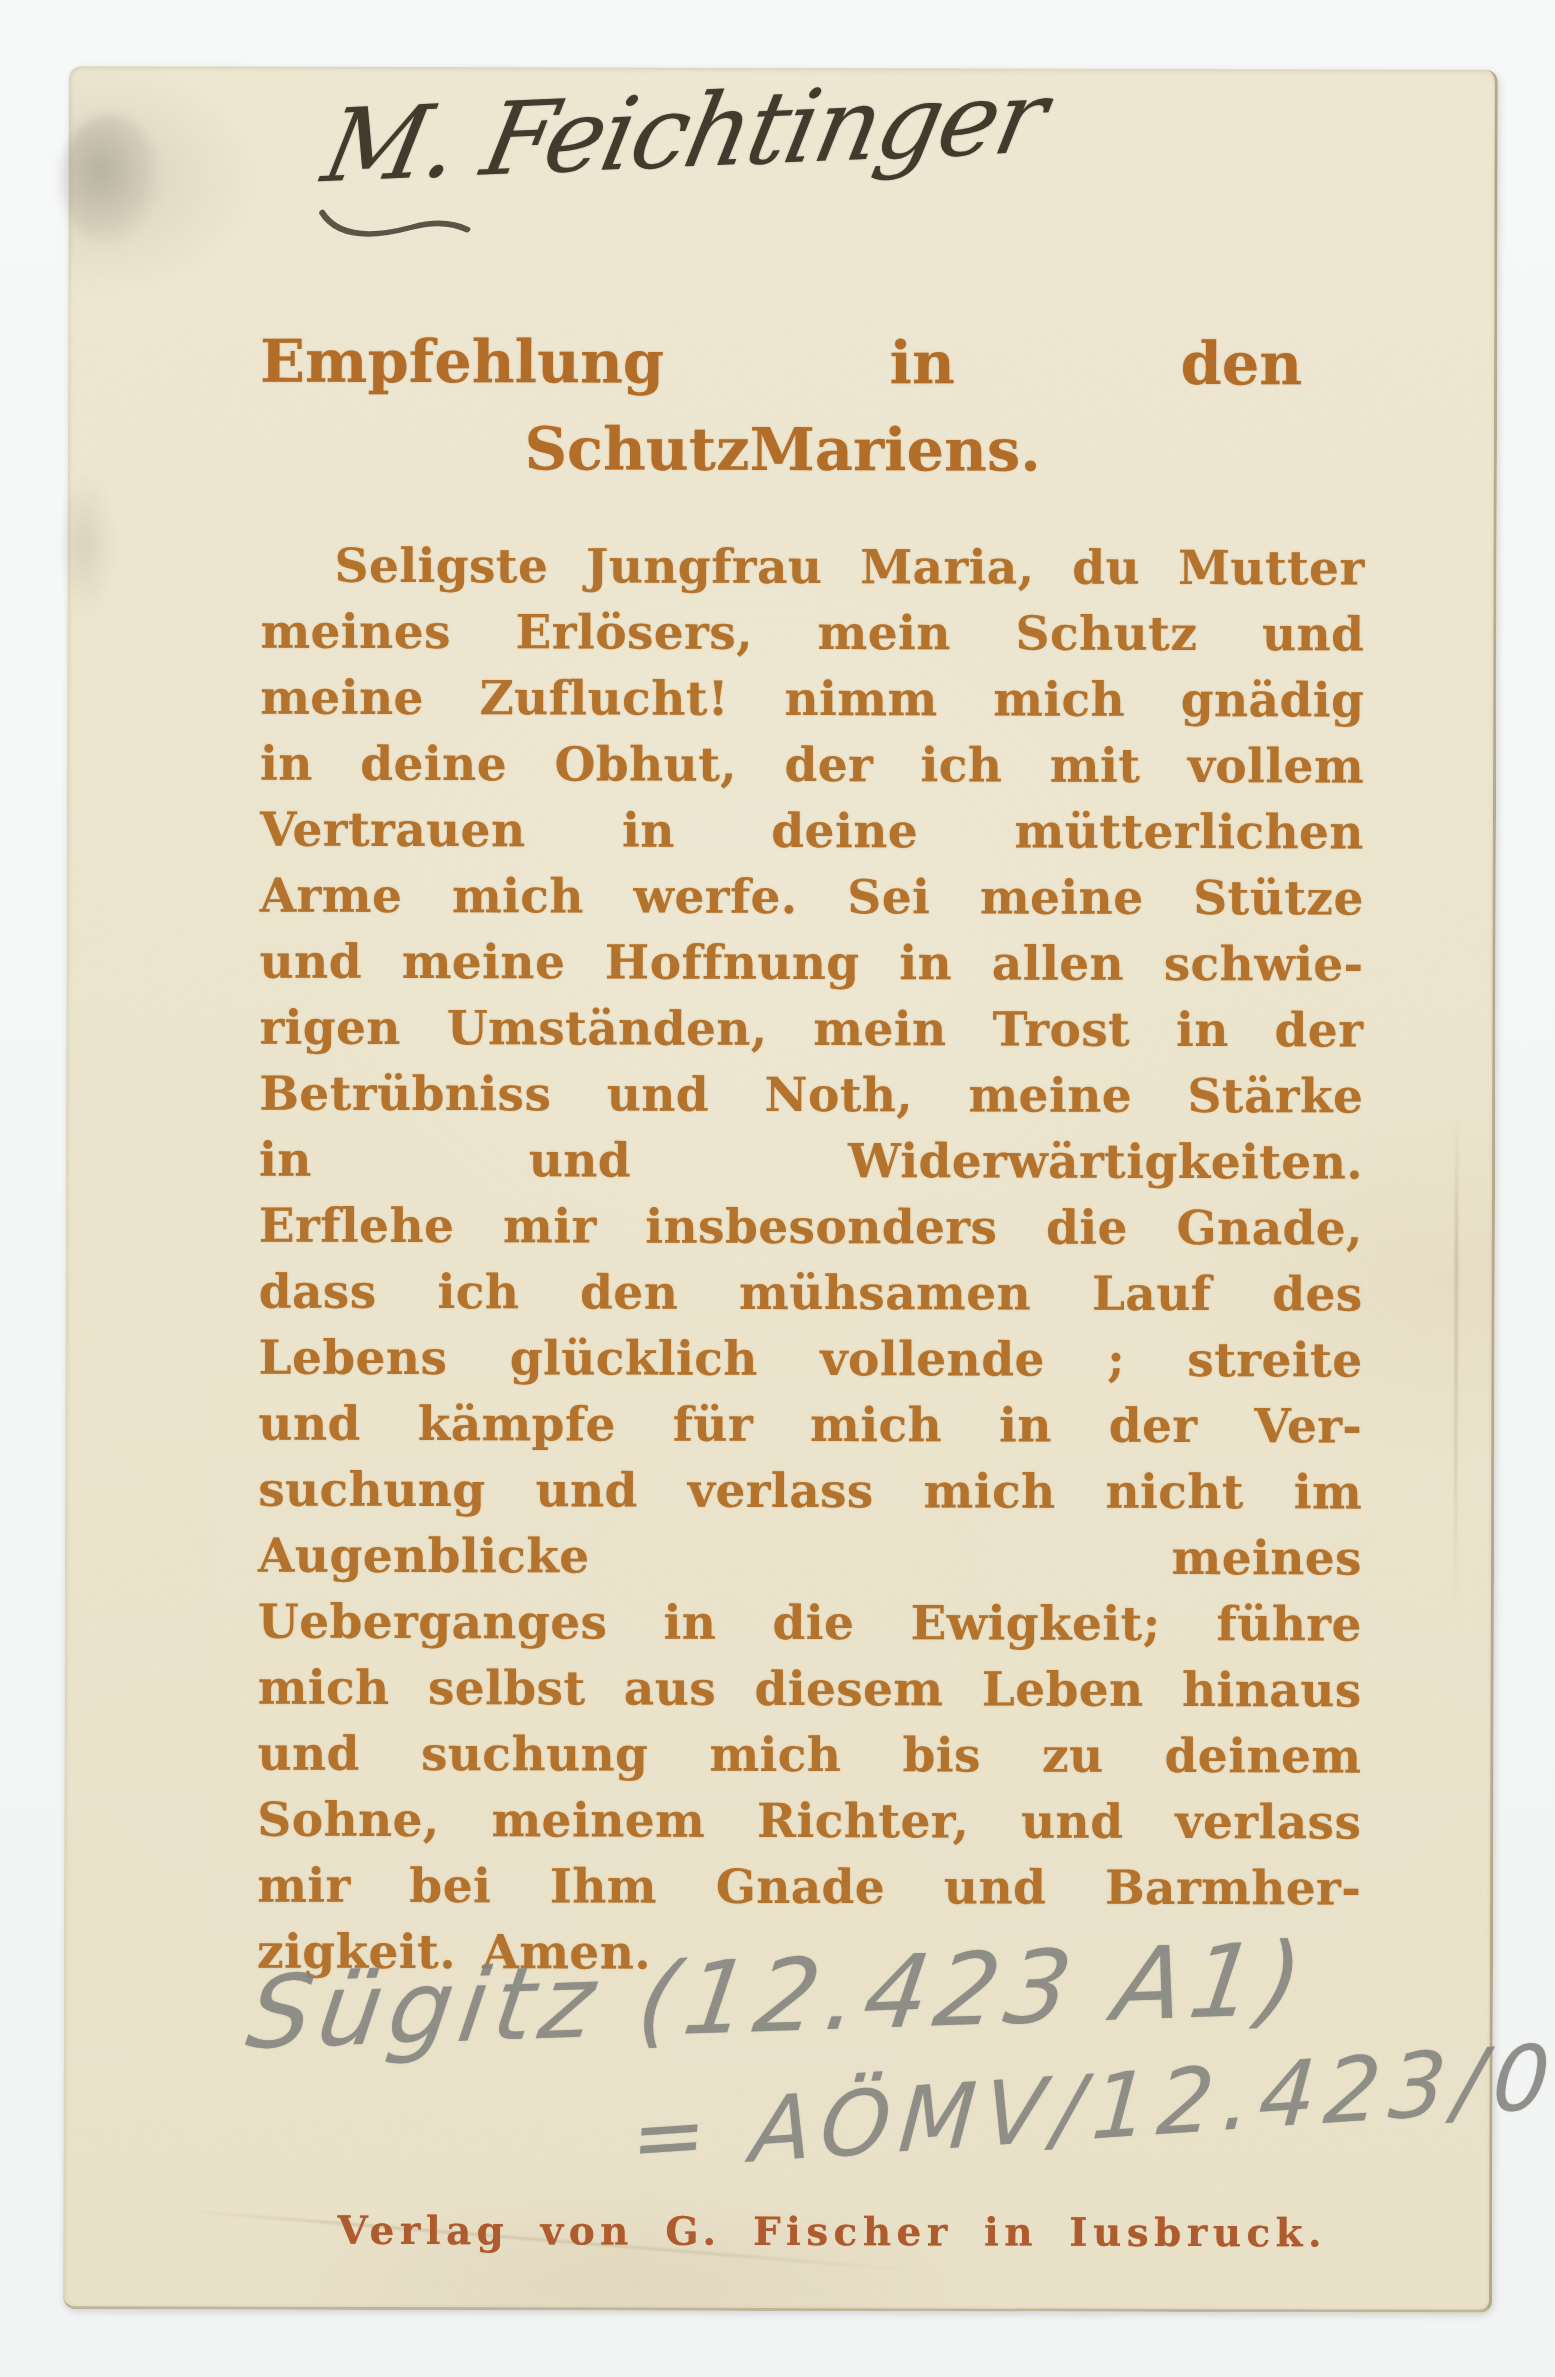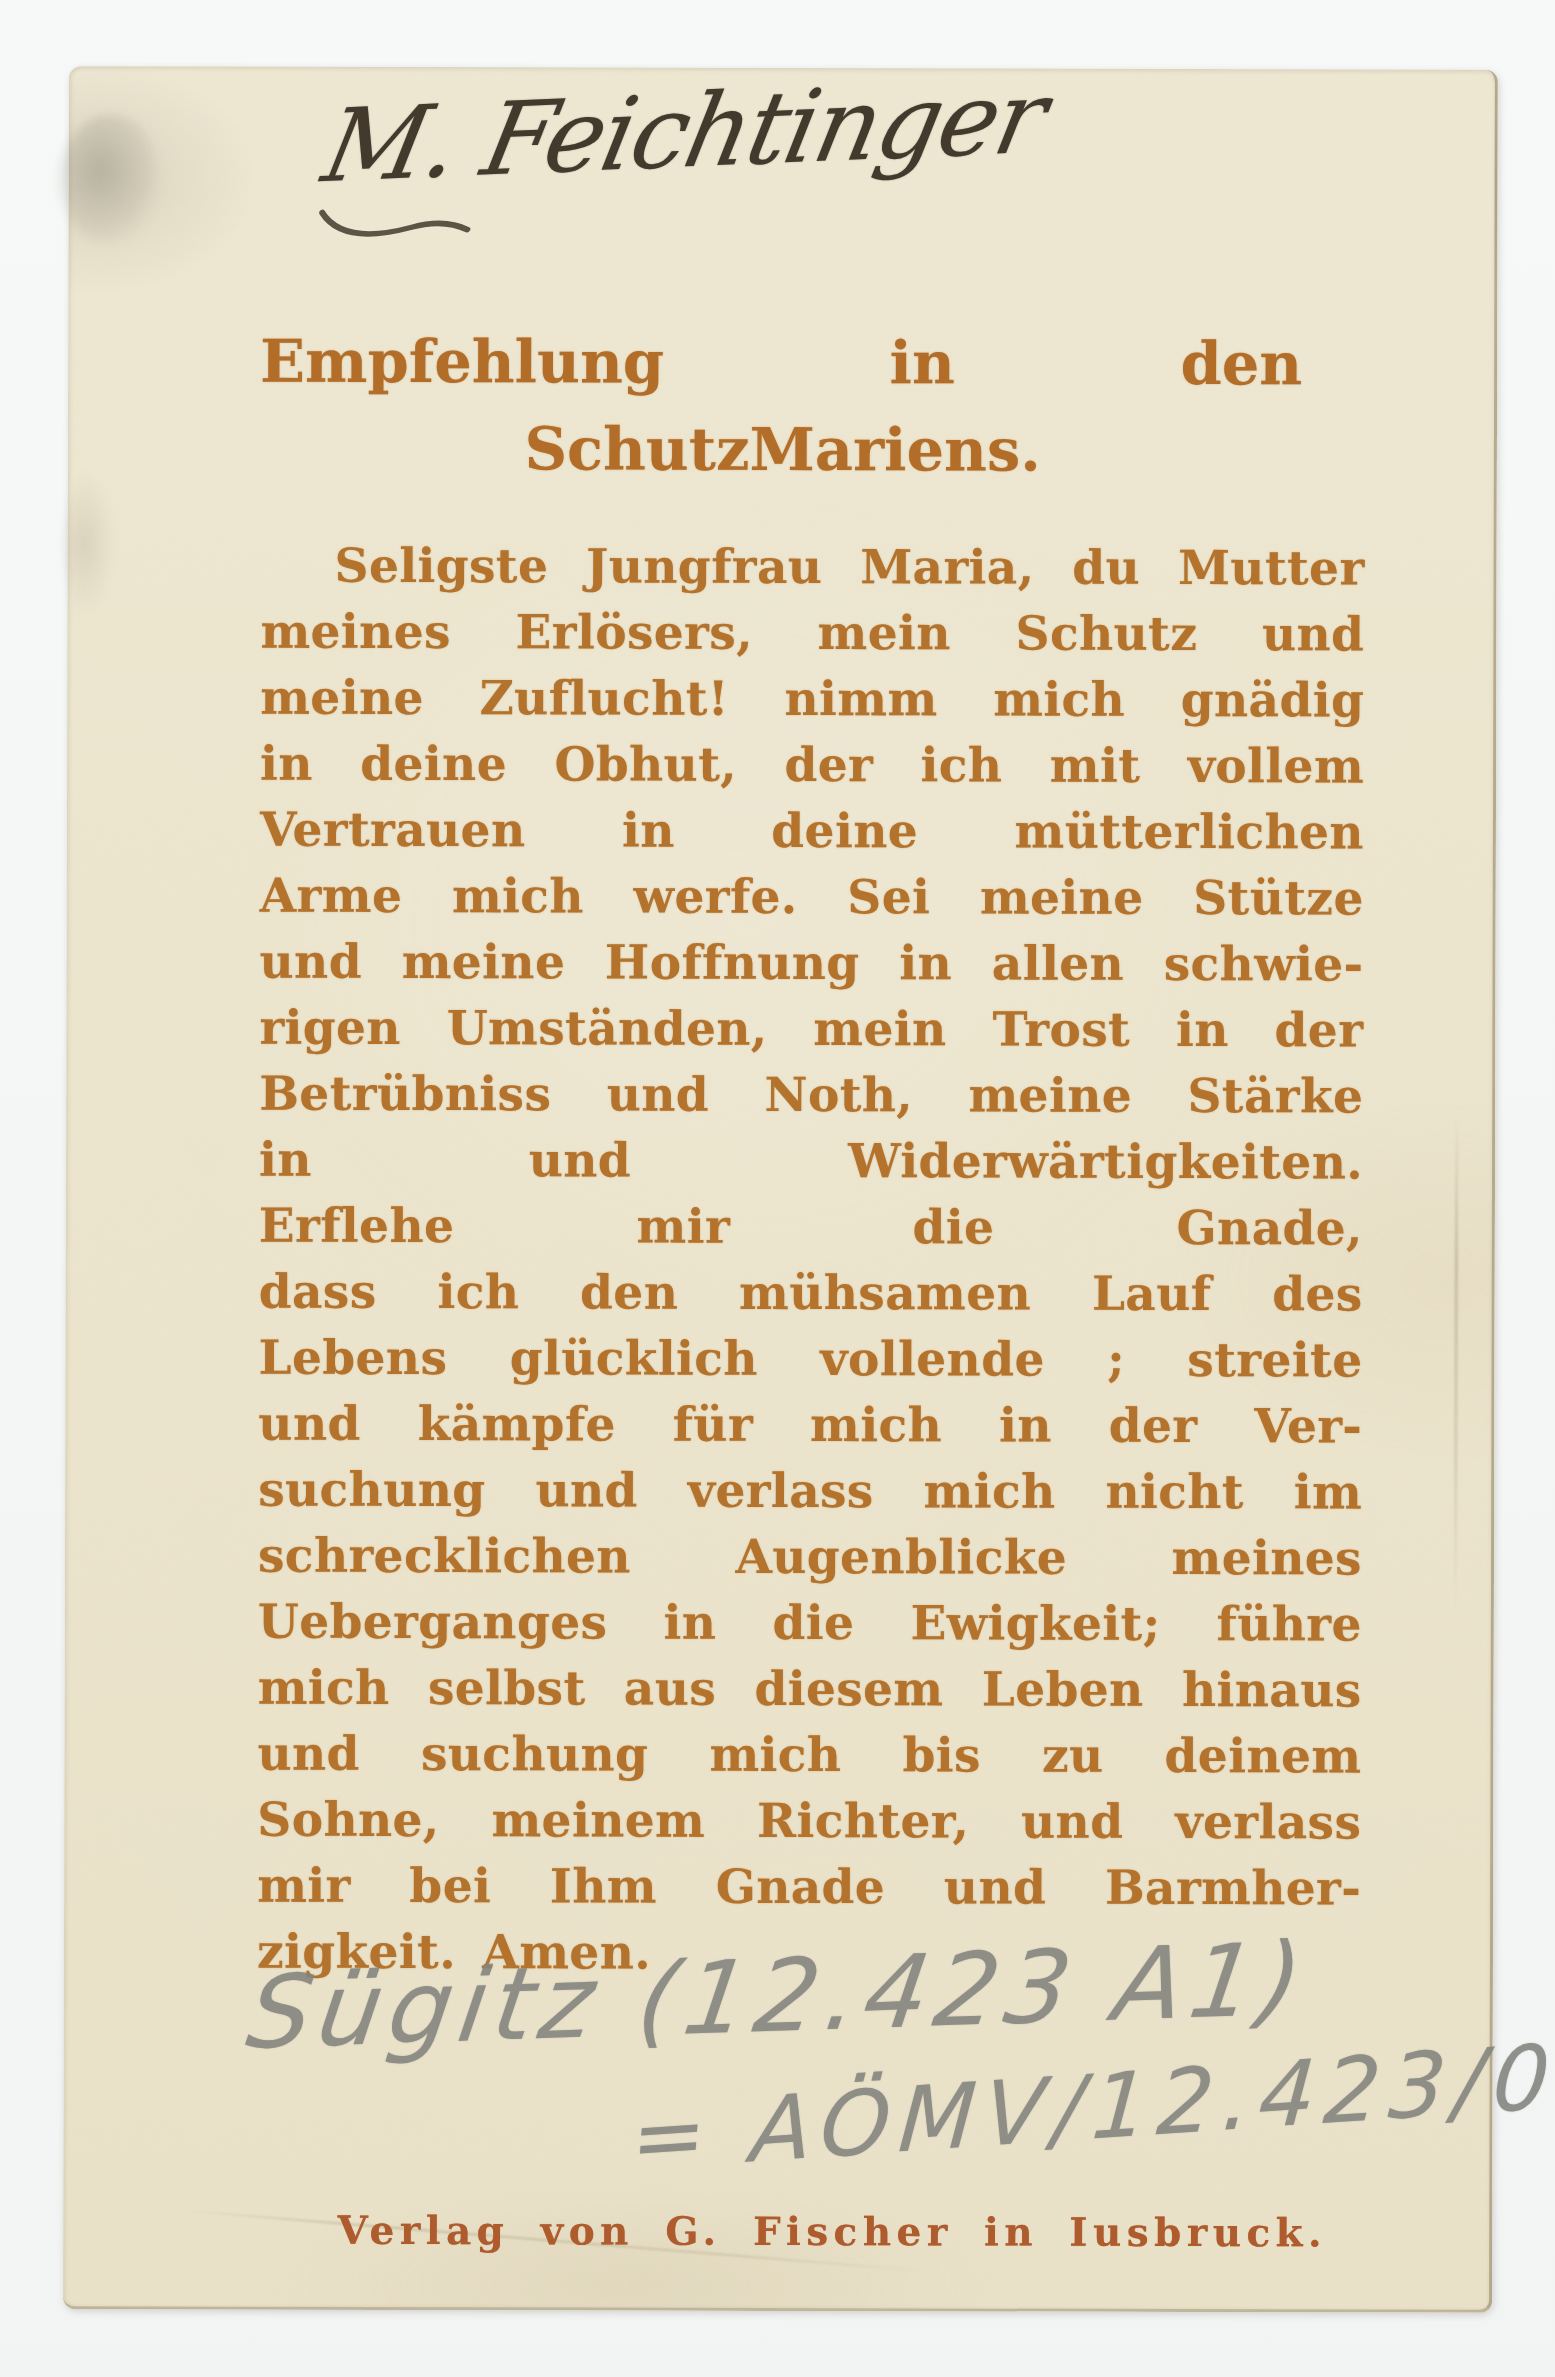--- a/index.html
+++ b/index.html
@@ -178,20 +178,21 @@
         <span>Stärke</span>
       </div>
       <div class="tline">
         <span>in</span>
         <span>und</span>
         <span>Widerwärtigkeiten.</span>
       </div>
       <div class="tline">
         <span>Erflehe</span>
         <span>mir</span>
+        <span>insbesonders</span>
         <span>die</span>
         <span>Gnade,</span>
       </div>
       <div class="tline">
         <span>dass</span>
         <span>ich</span>
         <span>den</span>
         <span>mühsamen</span>
         <span>Lauf</span>
         <span>des</span>
@@ -214,21 +215,20 @@
       </div>
       <div class="tline">
         <span>suchung</span>
         <span>und</span>
         <span>verlass</span>
         <span>mich</span>
         <span>nicht</span>
         <span>im</span>
       </div>
       <div class="tline">
-        <span>schrecklichen</span>
         <span>Augenblicke</span>
         <span>meines</span>
       </div>
       <div class="tline">
         <span>Ueberganges</span>
         <span>in</span>
         <span>die</span>
         <span>Ewigkeit;</span>
         <span>führe</span>
       </div>

